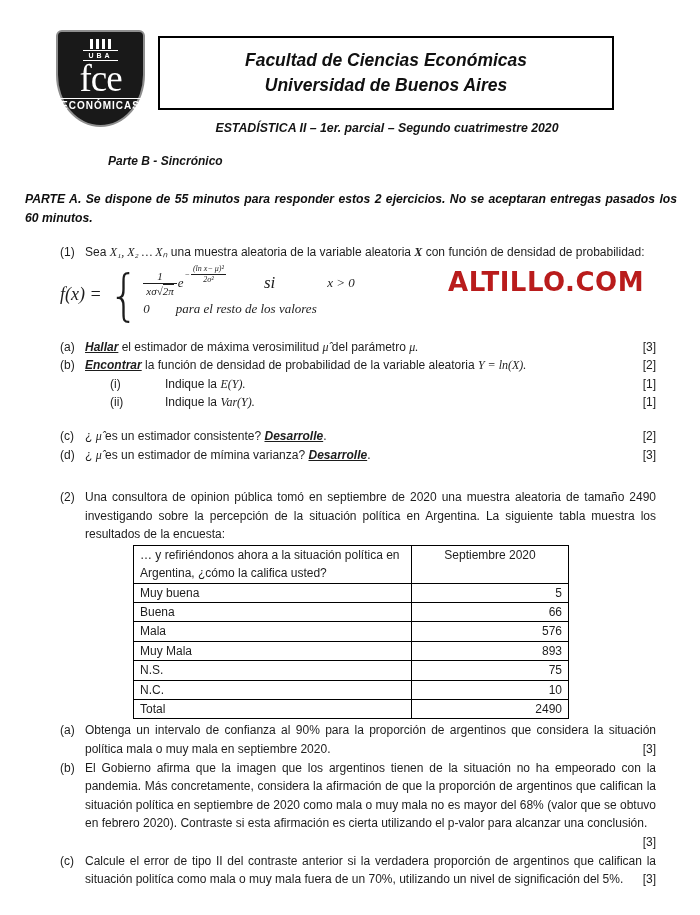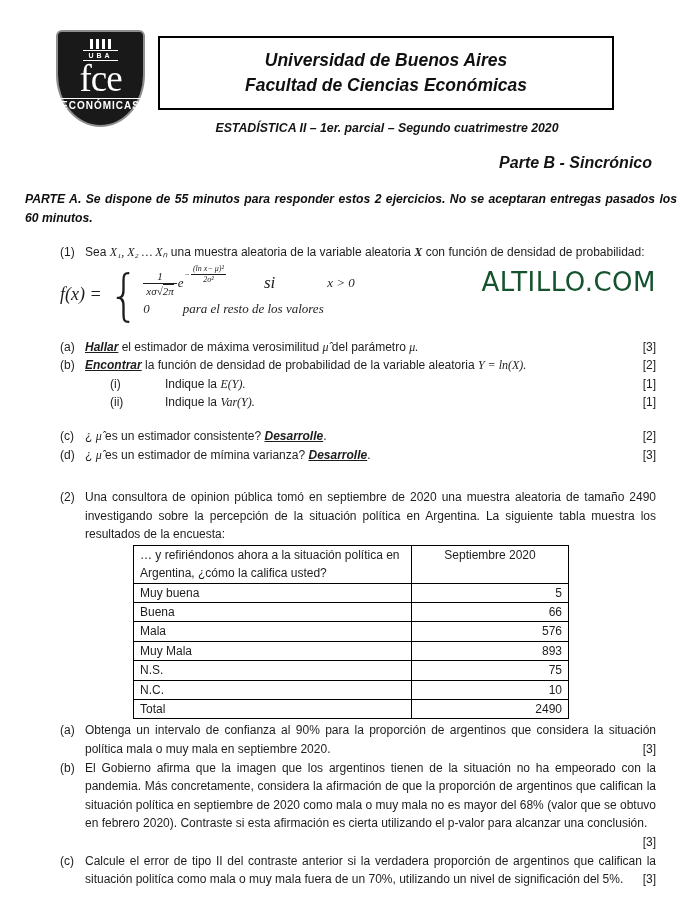--- a/index.html
+++ b/index.html
@@ -21,22 +21,22 @@
   .logo-econ { font-size:10px; font-weight:700; letter-spacing:1px; border-top:1px solid #fff;
                padding:1px 3px 0 3px; margin-top:1px; }
 
   
   .title-box { position:absolute; left:158px; top:36px; width:456px; height:74px;
                border:2px solid #000; display:flex; flex-direction:column;
                align-items:center; justify-content:center; }
   .title-box .t { font-size:17.5px; font-weight:700; font-style:italic; line-height:25px; color:#101010; }
   .course-line { position:absolute; left:120px; top:121px; width:534px; text-align:center;
                  font-size:12.3px; font-weight:700; font-style:italic; color:#141414; }
-  .part-line { position:absolute; left:118px; top:154px; width:534px; text-align:right;
-               font-size:16px; font-weight:700; font-style:italic; color:#141414; }
+  .part-line { position:absolute; left:108px; top:154px; width:534px; text-align:left;
+               font-size:12px; font-weight:700; font-style:italic; color:#141414; }
 
   
   .intro { position:absolute; left:25px; top:190px; width:652px; font-size:12.2px;
            font-weight:700; font-style:italic; line-height:18.8px; text-align:justify; color:#0f0f0f; }
 
   
   .question { position:absolute; left:60px; width:596px; font-size:12px; line-height:18.6px; }
   .qrow { display:flex; }
   .qnum { width:25px; flex:none; }
   .qtext { flex:1; text-align:justify; }
@@ -68,23 +68,23 @@
   .ovl { border-top:1px solid #1d1d1d; }
   .ee { font-size:13px; }
   .expo { display:inline-flex; align-items:center; position:relative; top:-9px;
           font-size:8px; line-height:8px; margin-left:1px; }
   .sfrac { display:inline-flex; flex-direction:column; align-items:center; margin-left:1px;justify-content:space-between; }
   .sfrac .snum { border-bottom:0.8px solid #1d1d1d; padding:0 2px 1px 2px; }
   .sfrac .sden { padding-top:1px; }
   .gap-si { margin-left:38px; font-size:17px; }
   .gap-cond { margin-left:52px; font-size:13px; }
   .zero { font-size:13px; }
-  .restvals { margin-left:33px; font-size:13px; }
-  .watermark { position:absolute; right:0px; top:6px; font-family:"DejaVu Sans",sans-serif;
-               font-size:26px; font-weight:400; letter-spacing:0.5px; color:#14532d; }
+  .restvals { margin-left:26px; font-size:13px; }
+  .watermark { position:absolute; right:12px; top:6px; font-family:"DejaVu Sans",sans-serif;
+               font-size:26px; font-weight:700; letter-spacing:0.5px; color:#b91c1c; }
 
   
   .tablewrap { margin:1px 0 2px 73px; }
   table { border-collapse:collapse; }
   td { border:1.5px solid #000; font-size:12px; line-height:18.4px; padding:0 6px; vertical-align:top; }
   .col-q { width:278px; }
   .col-v { width:157px; text-align:right; }
   .thead .col-v { text-align:center; }
 
   .spacer15 { height:15px; }
@@ -100,22 +100,22 @@
         <i></i>
         <i></i>
         <i></i>
       </span>
     <span class="logo-uba">UBA</span>
     <span class="logo-fce">fce</span>
     <span class="logo-econ">ECONÓMICAS</span>
   </div>
 
   <div class="title-box">
+    <div class="t">Facultad de Ciencias Económicas</div>
     <div class="t">Universidad de Buenos Aires</div>
-    <div class="t">Facultad de Ciencias Económicas</div>
   </div>
 
   <div class="course-line">ESTADÍSTICA II – 1er. parcial – Segundo cuatrimestre 2020</div>
   <div class="part-line">Parte B - Sincrónico</div>
 
   <div class="intro">PARTE A. Se dispone de 55 minutos para responder estos 2 ejercicios. No se aceptaran entregas pasados los 60 minutos.</div>
 
   <div class="question" style="top:243px;">
     <div class="qrow">
       <span class="qnum">(1)</span>

